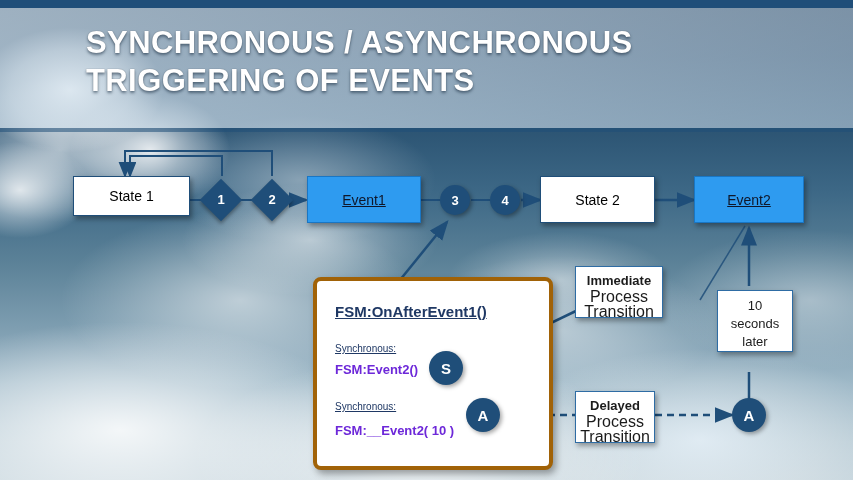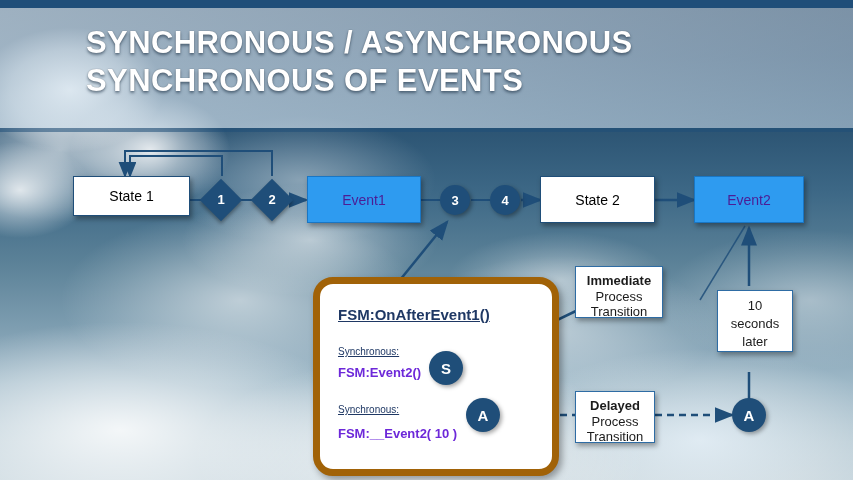--- a/index.html
+++ b/index.html
@@ -106,22 +106,23 @@
     border: 1px solid #1f4e79;
     background: #ffffff;
     box-shadow: 2px 3px 5px rgba(0,0,0,0.35);
   }
   .node.state {
     background: #ffffff;
     color: #000000;
   }
   .node.event {
     background: #2e9bf0;
-    color: #4c1d95;
+    color: #0f172a;
     border-color: #1976c4;
+    text-decoration: underline;
   }
 
   
   .diamond {
     position: absolute;
     width: 30px; height: 30px;
     background: #1f4e79;
     transform: rotate(45deg);
     box-shadow: 2px 2px 4px rgba(0,0,0,0.35);
   }
@@ -149,22 +150,22 @@
     box-shadow: 2px 2px 4px rgba(0,0,0,0.35);
   }
   .circle.big { width: 34px; height: 34px; font-size: 15px; }
 
   
   .callout {
     position: absolute;
     left: 313px; top: 277px;
     width: 232px; height: 185px;
     background: #ffffff;
-    border: 7px solid #a16207;
-    border-radius: 20px;
+    border: 4px solid #a16207;
+    border-radius: 8px;
     box-shadow: 3px 4px 7px rgba(0,0,0,0.35);
   }
   .callout .co-title {
     position: absolute;
     left: 18px; top: 22px;
     font-size: 15px;
     font-weight: bold;
     color: #1f3864;
     text-decoration: underline;
   }
@@ -190,38 +191,38 @@
     position: absolute;
     box-sizing: border-box;
     background: #ffffff;
     border: 1px solid #2e6ca4;
     box-shadow: 2px 3px 5px rgba(0,0,0,0.35);
     text-align: center;
     color: #1b1b1b;
     padding-top: 6px;
   }
   .note .n1 { font-size: 13px; font-weight: bold; line-height: 16px; }
-  .note .n2 { font-size: 13px; line-height: 15px; }
+  .note .n2 { font-size: 16px; line-height: 15px; }
   .note.plain .n2 { font-size: 13px; line-height: 18px; }
 </style>
 </head>
 <body>
 
 <div id="slide">
 
   <div class="bg"></div>
   <div class="bg-clouds-left"></div>
   <div class="bg-clouds-mid"></div>
 
   <div class="title-rule-top"></div>
   <div class="title-band"></div>
   <div class="title-rule-bottom"></div>
   <div class="title-text">
     <div>SYNCHRONOUS / ASYNCHRONOUS</div>
-    <div>SYNCHRONOUS OF EVENTS</div>
+    <div>TRIGGERING OF EVENTS</div>
   </div>
 
   <div class="diagram">
 
     <svg class="wires">
       <defs>
         <marker id="arrowDark" markerWidth="9" markerHeight="9" refX="7" refY="3.2" orient="auto">
           <path d="M0,0 L8,3.2 L0,6.4 z" fill="#1f4e79"></path>
         </marker>
         <marker id="arrowDark2" markerWidth="9" markerHeight="9" refX="7" refY="3.2" orient="auto">

